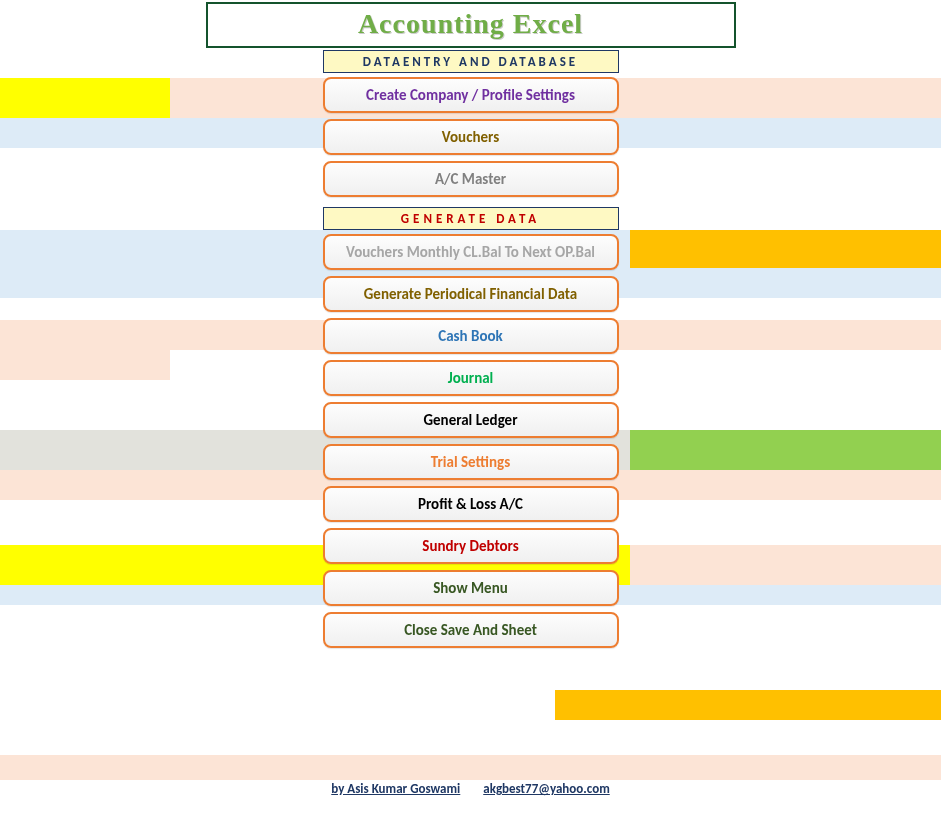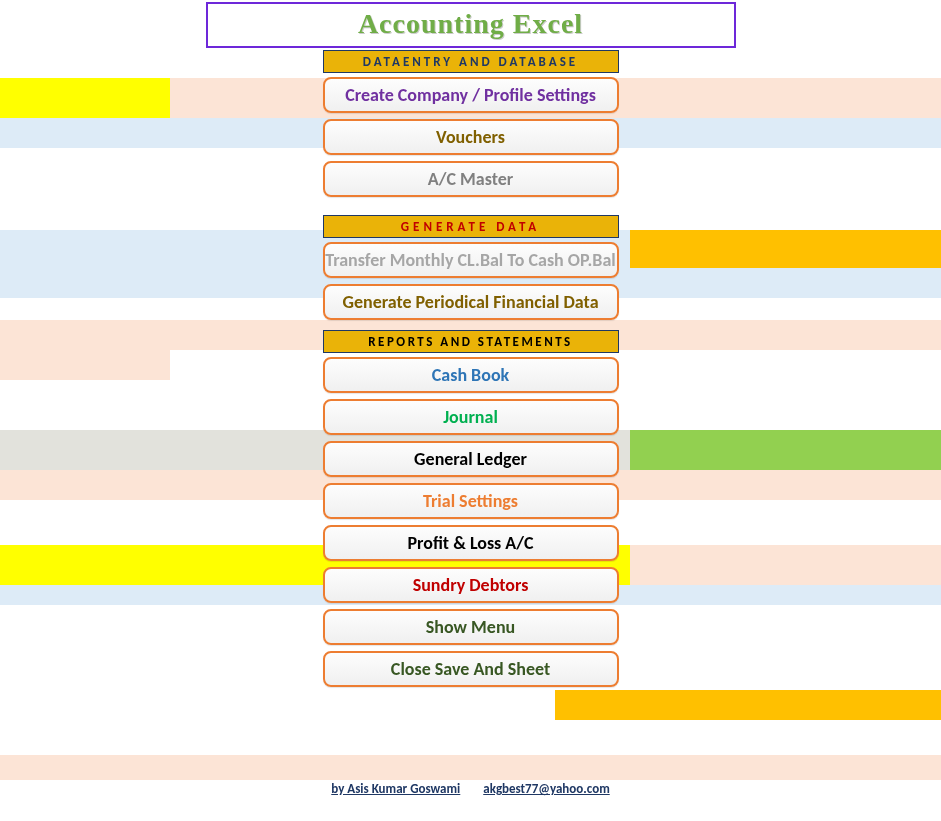--- a/index.html
+++ b/index.html
@@ -28,36 +28,36 @@
     .s10 { top: 545px; height: 40px; width: 630px; background: #ffff00; }
     .s10b{ top: 545px; height: 40px; left: 630px; width: 311px; background: #fce4d6; }
     .s11 { top: 585px; height: 20px; width: 941px; background: #ddebf7; }
     .s12 { top: 690px; height: 30px; left: 555px; width: 386px; background: #ffc000; }
     .s13 { top: 755px; height: 25px; width: 941px; background: #fce4d6; }
 
     .main { position: relative; z-index: 10; width: 100%; display: flex; flex-direction: column; align-items: center; }
     .title-box {
       margin-top: 2px;
       width: 530px;
-      border: 2px solid #6d28d9;
+      border: 2px solid #14532d;
       padding: 4px 0 6px;
       text-align: center;
     }
     .title-text {
       font-family: Georgia, 'Times New Roman', serif;
       font-size: 28px;
       font-weight: bold;
       color: #70ad47;
       letter-spacing: 1px;
       text-shadow: 1px 1px 0 #ccc;
     }
     .section-header {
       width: 296px;
       border: 1.5px solid #1f3864;
-      background: #eab308;
+      background: #fef9c3;
       text-align: center;
       padding: 3px 0;
       font-size: 13px;
       font-weight: bold;
       letter-spacing: 3px;
       margin-top: 2px;
       margin-bottom: 4px;
     }
     .sh-blue { color: #1f3864; }
     .sh-red  { color: #c00000; letter-spacing: 4px; }
@@ -65,21 +65,21 @@
 
     .menu-btn {
       width: 296px;
       height: 36px;
       border: 2px solid #ed7d31;
       border-radius: 8px;
       background: linear-gradient(#fdfdfd, #f0f0f0);
       display: flex;
       align-items: center;
       justify-content: center;
-      font-size: 18px;
+      font-size: 15px;
       font-weight: bold;
       margin-bottom: 6px;
       cursor: pointer;
       box-shadow: 0 1px 1px rgba(0,0,0,.1);
     }
     .footer {
       position: absolute;
       bottom: 25px;
       width: 100%;
       text-align: center;
@@ -127,27 +127,26 @@
     <div class="title-text">Accounting Excel</div>
   </div>
 
   <div class="section-header sh-blue">DATAENTRY AND DATABASE</div>
   <div id="sec-dataentry">
       <div class="menu-btn c-purple">Create Company / Profile Settings</div>
       <div class="menu-btn c-olive">Vouchers</div>
       <div class="menu-btn c-gray">A/C  Master</div>
     </div>
 
-  <div class="section-header sh-red" style="margin-top:12px;">GENERATE  DATA</div>
+  <div class="section-header sh-red" style="margin-top:4px;">GENERATE  DATA</div>
   <div id="sec-generate">
-      <div class="menu-btn c-lightgray">Transfer Monthly  CL.Bal To Cash OP.Bal</div>
+      <div class="menu-btn c-lightgray">Vouchers Monthly  CL.Bal To Next OP.Bal</div>
       <div class="menu-btn c-olive">Generate Periodical Financial Data</div>
     </div>
 
-  <div class="section-header sh-black" style="margin-top:4px;">REPORTS  AND  STATEMENTS</div>
   <div id="sec-reports">
       <div class="menu-btn c-blue">Cash Book</div>
       <div class="menu-btn c-green">Journal</div>
       <div class="menu-btn c-black">General Ledger</div>
       <div class="menu-btn c-orange">Trial Settings</div>
       <div class="menu-btn c-black">Profit &amp; Loss A/C</div>
       <div class="menu-btn c-red">Sundry Debtors</div>
       <div class="menu-btn c-green2">Show Menu</div>
       <div class="menu-btn c-green2">Close Save And Sheet</div>
     </div>

